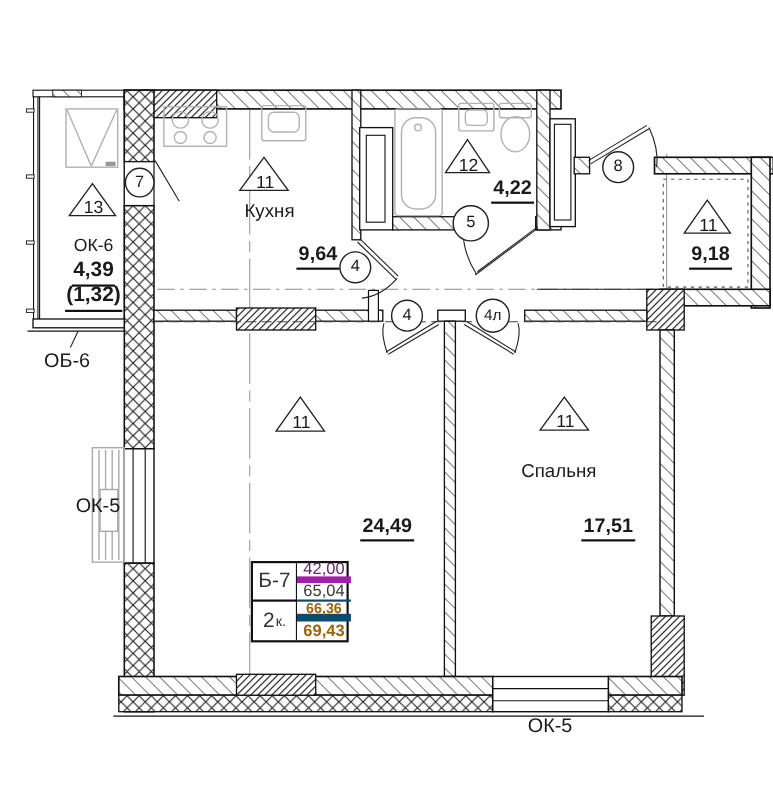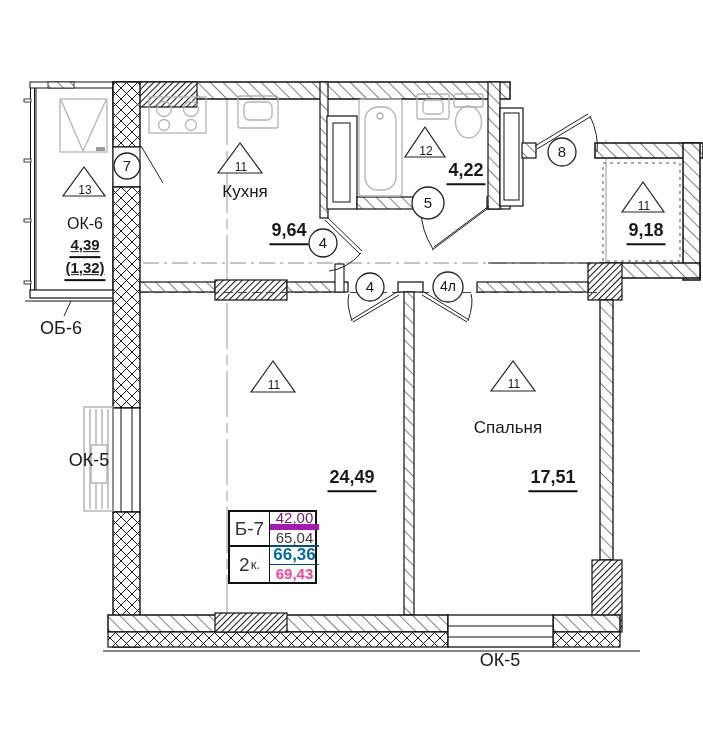--- a/index.html
+++ b/index.html
@@ -7,37 +7,37 @@
         font-family:"Liberation Sans",sans-serif;color:#1a1a1a;}
   #plan svg{position:absolute;left:0;top:0;z-index:1;}
   .lbl{position:absolute;z-index:3;transform:translate(-50%,-50%);
        font-family:"Liberation Sans",sans-serif;color:#1a1a1a;
        white-space:nowrap;text-align:center;line-height:1.25;}
   .room{font-size:17px;}
   .room.wrap{white-space:normal;width:120px;}
   .area{font-size:18px;font-weight:bold;border-bottom:2px solid #111;padding:0 2px 1px 2px;}
   .winlbl{font-size:16px;}
   .winlbl.big{font-size:18px;}
-  .blc{font-size:15px;font-weight:bold;border-bottom:2px solid #111;padding:0 1px 1px 1px;text-decoration:underline;}
-  .mark{font-size:12px;}
+  .blc{font-size:19px;font-weight:bold;border-bottom:2px solid #111;padding:0 1px 1px 1px;}
+  .mark{font-size:16px;}
   .cnum{font-size:15px;}
   
   .tbl{position:absolute;left:228px;top:510px;width:89px;height:74px;z-index:3;
        display:grid;grid-template-columns:40px 49px;grid-template-rows:17.5px 17.5px 17.5px 17.5px;
        border:2px solid #111;background:#fff;box-sizing:border-box;
        font-family:Liberation Sans, sans-serif;}
   .tbl>div{display:flex;align-items:center;justify-content:center;box-sizing:border-box;}
   .t-unit{grid-column:1;grid-row:1/3;border-right:1.5px solid #111;border-bottom:2px solid #111;
           font-size:19px;color:#333;}
   .t-rooms{grid-column:1;grid-row:3/5;border-right:1.5px solid #111;font-size:19px;color:#333;}
   .t-rooms .small{font-size:13px;margin-left:1px;color:#333;}
   .t-v1{grid-column:2;grid-row:1;border-bottom:6px solid #a21caf;font-size:15px;color:#701a75;}
   .t-v2{grid-column:2;grid-row:2;border-bottom:2px solid #0c4a6e;font-size:15px;color:#3a3a3a;}
-  .t-v3{grid-column:2;grid-row:3;border-bottom:1px solid #0c4a6e;font-size:17px;font-weight:bold;color:#0369a1;}
-  .t-v4{grid-column:2;grid-row:4;font-size:15px;font-weight:bold;color:#ec4899;}
+  .t-v3{grid-column:2;grid-row:3;border-bottom:7px solid #0c4a6e;font-size:13px;font-weight:bold;color:#a16207;}
+  .t-v4{grid-column:2;grid-row:4;font-size:15px;font-weight:bold;color:#a16207;}
 </style>
 </head>
 <body>
 
 <div id="plan">
 
 <svg width="703" height="731" viewBox="0 0 703 731">
   <defs>
     <pattern id="h1" patternUnits="userSpaceOnUse" width="9" height="9" patternTransform="rotate(-45)">
       <rect width="9" height="9" fill="#ffffff"></rect>

